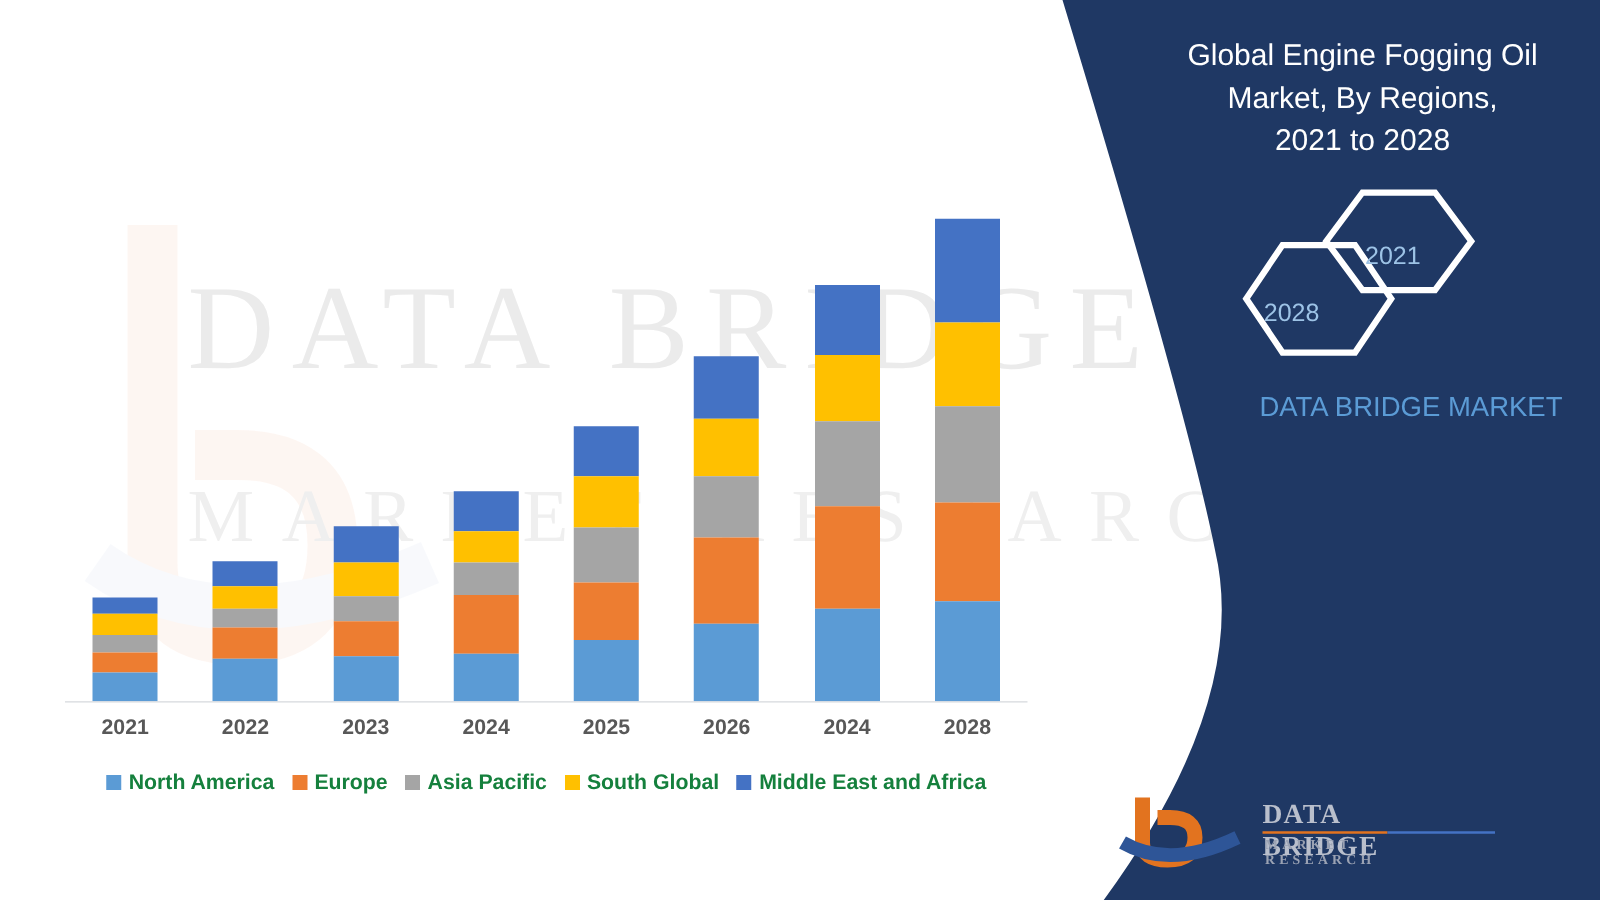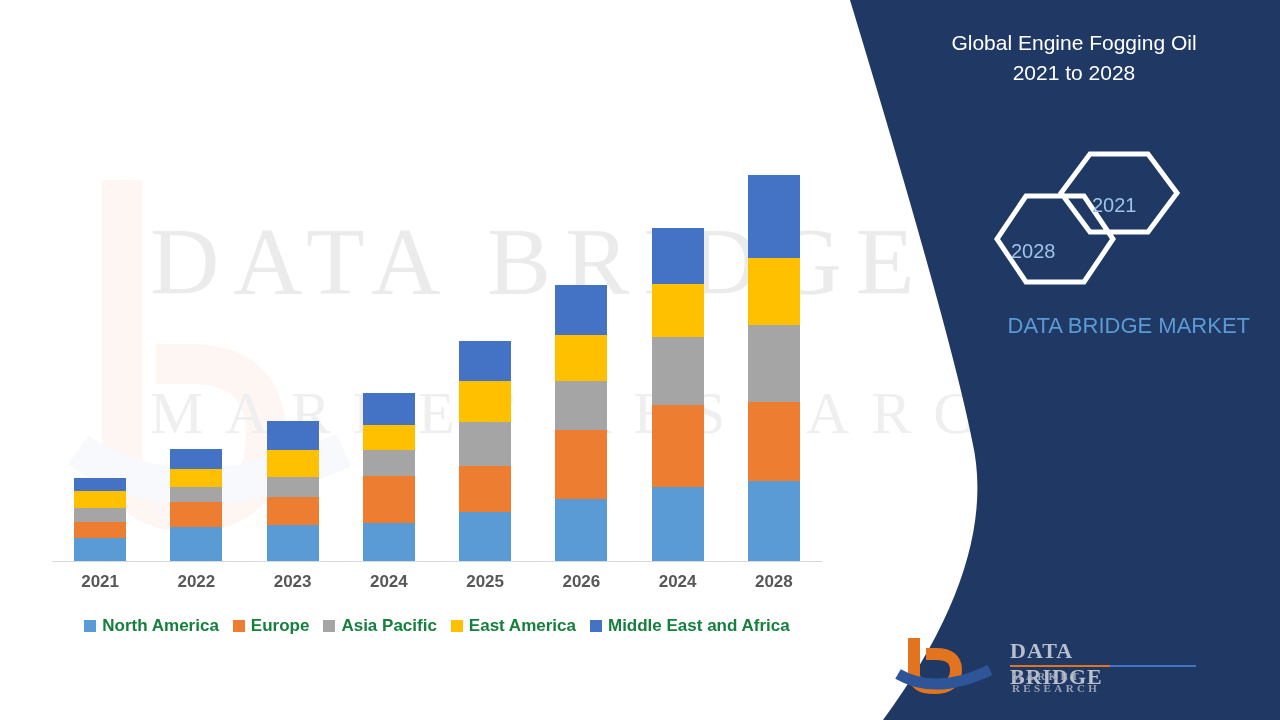--- a/index.html
+++ b/index.html
@@ -49,22 +49,22 @@
           justify-content:center;align-items:center;gap:14px;}
   .lg-item{display:flex;align-items:center;gap:6px;}
   .lg-swatch{width:12px;height:12px;display:inline-block;}
   .lg-label{color:#15803d;font-size:17px;font-weight:700;}
 
   
   .right-panel{position:absolute;left:800px;top:0;width:480px;height:720px;}
   .right-panel svg{position:absolute;left:0;top:0;}
   .rp-content{position:absolute;left:0;top:0;width:480px;height:720px;}
   .rp-title{
-    position:absolute;left:104px;top:28px;width:340px;text-align:center;
-    color:#ffffff;font-size:21px;line-height:1.42;font-weight:400;
+    position:absolute;left:120px;top:28px;width:340px;text-align:center;
+    color:#ffffff;font-size:24px;line-height:1.42;font-weight:400;
   }
   .hexes{position:absolute;left:178px;top:150px;width:230px;height:135px;}
   .hex-label{position:absolute;color:#9dc3e6;font-size:20px;}
   .hex-2021{left:114px;top:44px;}
   .hex-2028{left:33px;top:90px;}
   .rp-brand{
     position:absolute;left:140px;top:310px;width:310px;text-align:right;
     color:#5b9bd5;font-size:22px;line-height:1.45;font-weight:400;
   }
   .rp-logo{position:absolute;left:92px;top:634px;width:220px;height:62px;}
@@ -191,37 +191,38 @@
         <div class="lg-item">
           <span class="lg-swatch" style="background: rgb(237, 125, 49);"></span>
           <span class="lg-label">Europe</span>
         </div>
         <div class="lg-item">
           <span class="lg-swatch" style="background: rgb(165, 165, 165);"></span>
           <span class="lg-label">Asia Pacific</span>
         </div>
         <div class="lg-item">
           <span class="lg-swatch" style="background: rgb(255, 192, 0);"></span>
-          <span class="lg-label">East America</span>
+          <span class="lg-label">South Global</span>
         </div>
         <div class="lg-item">
           <span class="lg-swatch" style="background: rgb(68, 114, 196);"></span>
           <span class="lg-label">Middle East and Africa</span>
         </div>
       </div>
   </div>
 
   <div class="right-panel">
     <svg width="480" height="720" viewBox="0 0 480 720">
       <path d="M50 0 L480 0 L480 720 L83 720 Q200 560 172 440 Q150 330 50 0 Z" fill="#1f3864"></path>
     </svg>
 
     <div class="rp-content">
       <div class="rp-title">
         <div>Global Engine Fogging Oil</div>
+        <div>Market, By Regions,</div>
         <div>2021 to 2028</div>
       </div>
 
       <div class="hexes">
         <svg width="230" height="135" viewBox="0 0 230 135">
           <polygon points="112,4 170,4 199,43 170,82 112,82 83,43" fill="none" stroke="#ffffff" stroke-width="5"></polygon>
           <polygon points="48,46 106,46 135,89 106,132 48,132 19,89" fill="none" stroke="#ffffff" stroke-width="5"></polygon>
         </svg>
         <span class="hex-label hex-2021">2021</span>
         <span class="hex-label hex-2028">2028</span>

